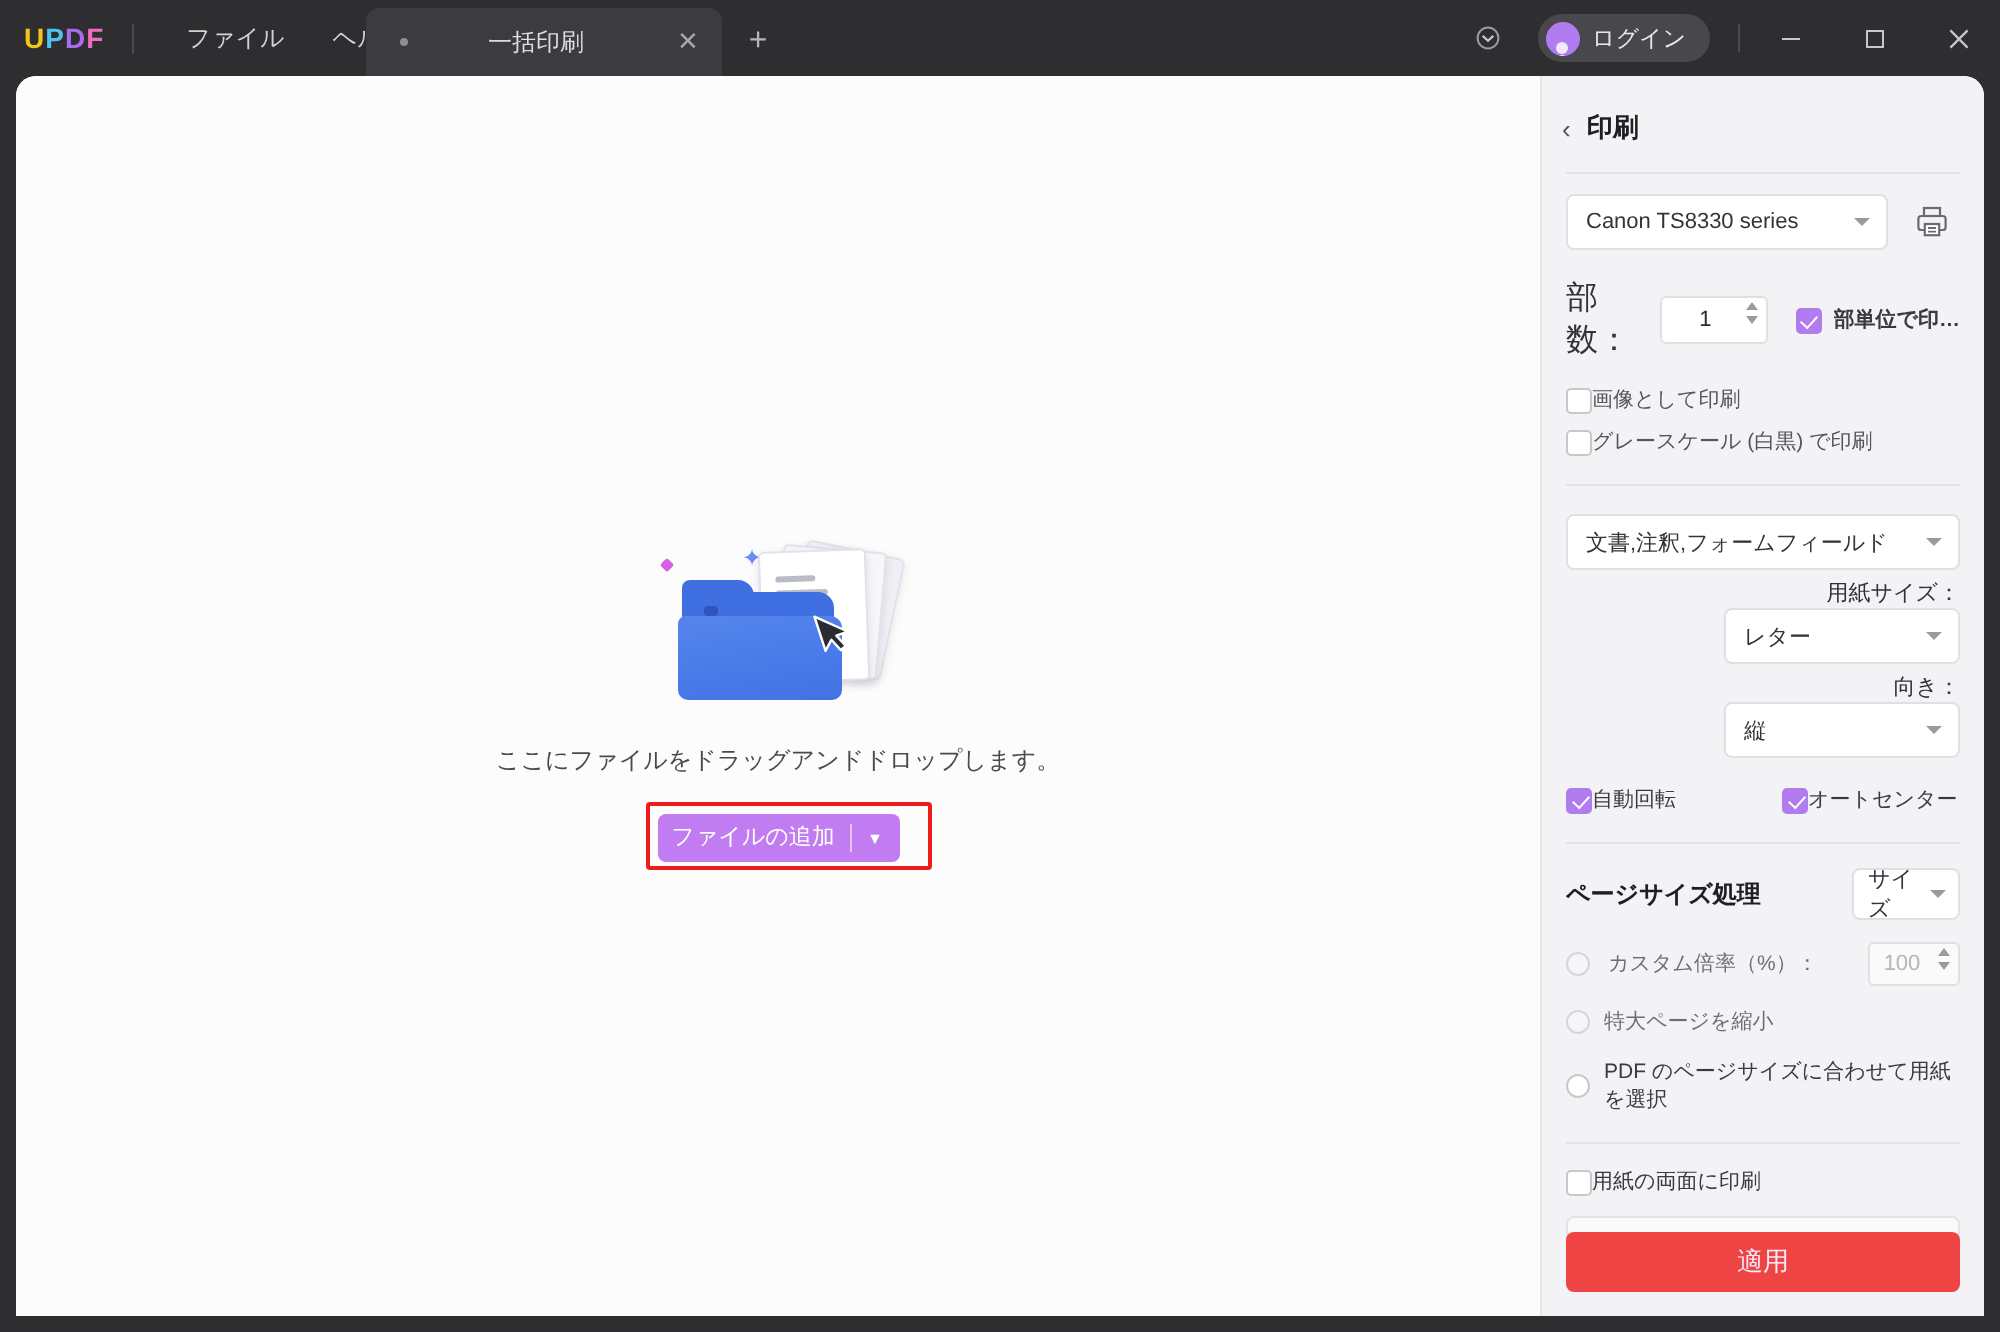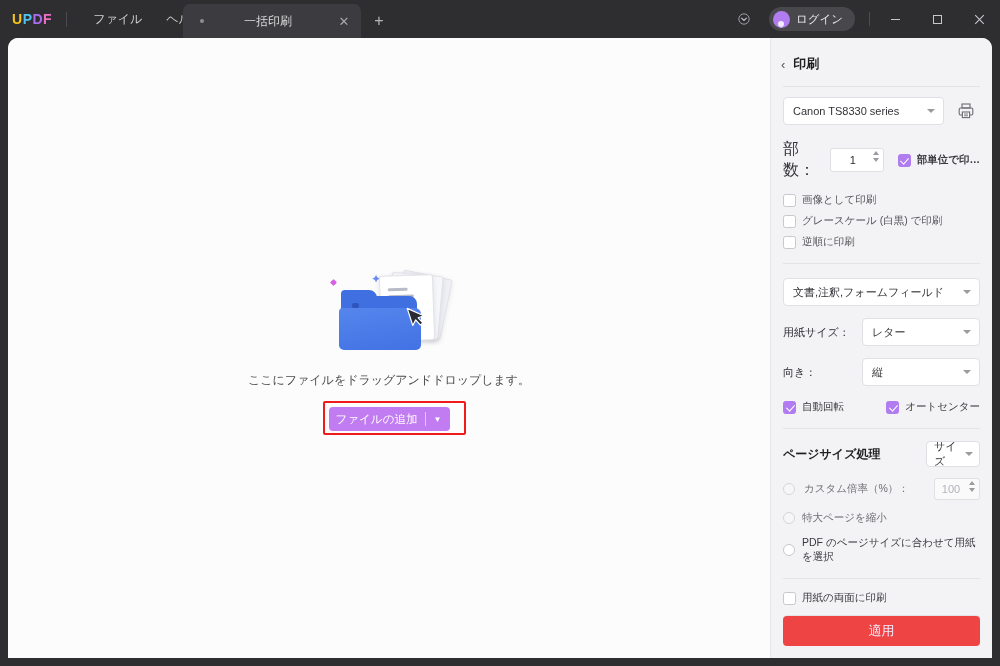--- a/index.html
+++ b/index.html
@@ -314,21 +314,21 @@
   }
   .spin-arrows .up, .spin-arrows .dn {
     width:0;height:0;
     border-left:3px solid transparent;
     border-right:3px solid transparent;
     cursor: default;
   }
   .spin-arrows .up { border-bottom:4px solid #9a9aa0; }
   .spin-arrows .dn { border-top:4px solid #9a9aa0; }
 
-  .cb-row { display:flex; align-items:center; gap:6px; margin-top: 10px; }
+  .cb-row { display:flex; align-items:center; margin-top: 10px; }
   .cb {
     width: 13px; height: 13px;
     border: 1px solid #c7c7cc;
     border-radius: 2.5px;
     background:#fff;
     flex: none;
     cursor: default;
     position: relative;
   }
   .cb.checked {
@@ -344,22 +344,23 @@
   .cb-label { font-size: 10.5px; color: #3a3a3f; white-space: nowrap; overflow:hidden;}
   .cb-label.gray { color: #55555a; }
 
   .inline-cb { display:flex; align-items:center; gap:6px; margin-left: 14px; font-weight: bold;}
 
   .stack-cbs { margin-top: 12px; }
   .stack-cbs .cb-row { margin-top: 7px; }
 
   .sec { margin-top: 14px; }
   .label-select-row {
-    display:flex; align-items:center; justify-content: space-between;
-    margin-top: 12px;
+    display:flex; align-items:flex-end; justify-content: space-between;
+    margin-top: 4px;
+    flex-direction: column;
   }
   .row-label { font-size: 11px; color: #303035; }
   .label-select-row .select { width: 118px; }
 
   .two-cb-row { display:flex; align-items:center; margin-top: 14px; }
   .two-cb-row > div:first-child { width: 108px; }
 
   .divider { height:1px; background:#e4e4e7; margin: 14px 0 0 0; }
 
   .pagesize-row {
@@ -580,24 +581,20 @@
 
         <div class="stack-cbs">
           <div class="cb-row">
             <div class="cb"></div>
             <div class="cb-label gray">画像として印刷</div>
           </div>
           <div class="cb-row">
             <div class="cb"></div>
             <div class="cb-label gray">グレースケール (白黒) で印刷</div>
           </div>
-          <div class="cb-row">
-            <div class="cb"></div>
-            <div class="cb-label gray">逆順に印刷</div>
-          </div>
         </div>
 
         <div class="divider"></div>
 
         <div class="sec">
           <div class="select">
             <span>文書,注釈,フォームフィールド</span>
             <span class="caret"></span>
           </div>
         </div>

